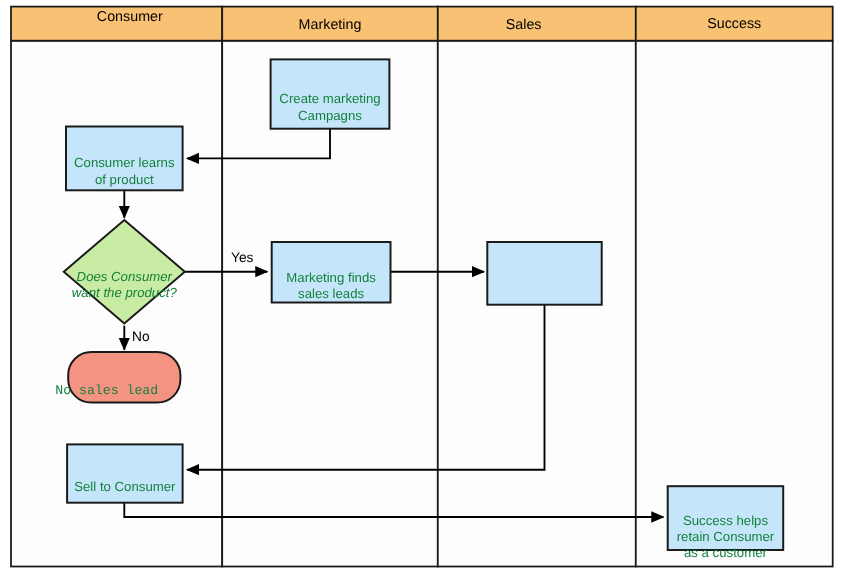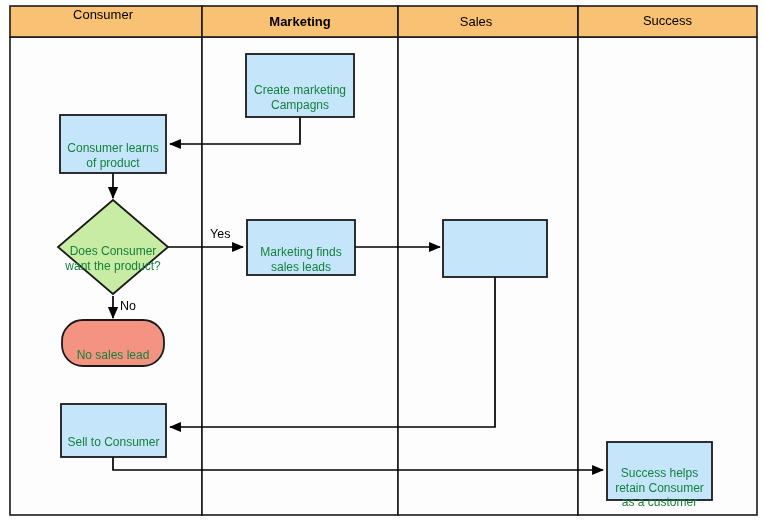--- a/index.html
+++ b/index.html
@@ -107,35 +107,35 @@
       <rect x="247" y="220" width="108" height="55" fill="#c5e6fa" stroke="#1a1a1a" stroke-width="1.8"></rect>
 
       <rect x="443" y="220" width="104" height="57" fill="#c5e6fa" stroke="#1a1a1a" stroke-width="1.8"></rect>
 
       <rect x="61" y="404" width="105" height="53" fill="#c5e6fa" stroke="#1a1a1a" stroke-width="1.8"></rect>
 
       <rect x="607" y="442" width="105" height="58" fill="#c5e6fa" stroke="#1a1a1a" stroke-width="1.8"></rect>
     </g>
   </svg>
 
-  <div class="lane-title" style="left:7px; top:6px; width:192px; height:17px;">Consumer</div>
-  <div class="lane-title" style="left:202px; top:6px; width:196px; height:31px;font-weight:bold;">Marketing</div>
+  <div class="lane-title" style="left:22px; top:6px; width:192px; height:17px;">Consumer</div>
+  <div class="lane-title" style="left:202px; top:6px; width:196px; height:31px;">Marketing</div>
   <div class="lane-title" style="left:398px; top:6px; width:156px; height:31px;">Sales</div>
   <div class="lane-title" style="left:578px; top:6px; width:179px; height:28px;">Success</div>
 
   <div class="node-label" style="left:243px; top:54px; width:114px; height:63px;">Create marketing
 Campagns</div>
 
   <div class="node-label" style="left:57px; top:115px; width:112px; height:58px;">Consumer learns
 of product</div>
 
-  <div class="node-label" style="left:54px; top:223px; width:118px; height:48px;">Does Consumer
+  <div class="node-label" style="left:54px; top:223px; width:118px; height:48px;font-style:italic;">Does Consumer
 want the product?</div>
 
-  <div class="node-label" style="left:62px; top:320px; width:102px; height:46px;">No sales lead</div>
+  <div class="node-label" style="left:46px; top:320px; width:102px; height:46px;font-family:Liberation Mono, monospace;">No sales lead</div>
 
   <div class="node-label" style="left:244px; top:220px; width:114px; height:55px;">Marketing finds
 sales leads</div>
 
 
   <div class="node-label" style="left:58px; top:404px; width:111px; height:53px;">Sell to Consumer</div>
 
   <div class="node-label" style="left:604px; top:442px; width:111px; height:68px;">Success helps
 retain Consumer
 as a customer</div>

